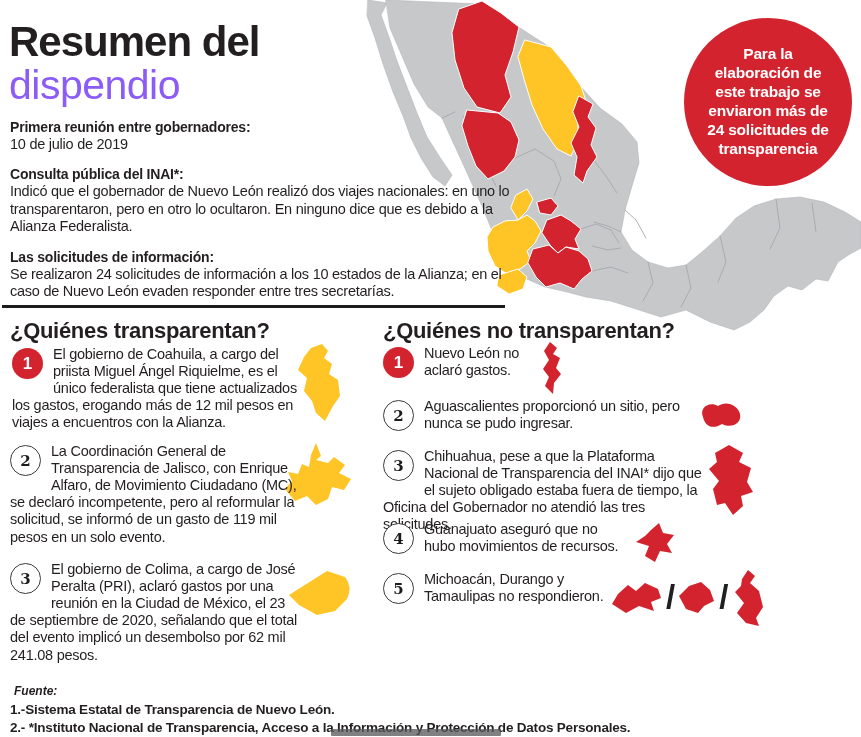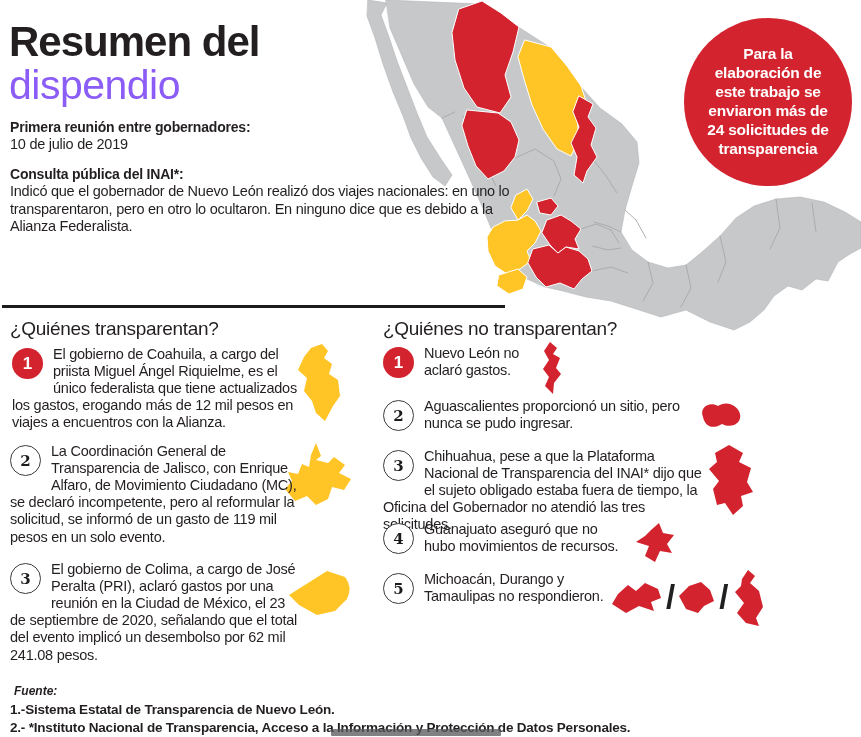--- a/index.html
+++ b/index.html
@@ -25,21 +25,21 @@
   .title{position:absolute;left:9px;top:20px;z-index:3;line-height:1.04;}
   .title .t1{font-size:42px;font-weight:800;letter-spacing:-1px;}
   .title .t2{font-size:41px;font-weight:400;letter-spacing:-0.5px;color:#8b5cf6;}
   .intro{position:absolute;left:10px;top:119px;width:505px;z-index:3;}
   .intro .blk{margin:0 0 13px 0;}
   .intro h3{margin:0;font-size:14px;font-weight:800;letter-spacing:-0.2px;}
   .intro p{margin:1px 0 0 0;font-size:14.5px;line-height:1.2;letter-spacing:-0.25px;}
   
   .divider{position:absolute;left:2px;top:305px;width:503px;height:2.5px;background:#1c1c1c;z-index:3;}
   
-  .col-header{position:absolute;z-index:3;font-size:19px;font-weight:400;letter-spacing:-0.3px;}
+  .col-header{position:absolute;z-index:3;font-size:22px;font-weight:700;letter-spacing:-0.3px;}
   #left-header{left:10px;top:318px;}
   #right-header{left:383px;top:318px;}
   .item{position:absolute;z-index:3;}
   .item p{margin:0;font-size:14.5px;line-height:1.18;letter-spacing:-0.25px;}
   .num{
     width:31px;height:31px;border-radius:50%;float:left;margin:2px 10px 2px 0;
     display:flex;align-items:center;justify-content:center;box-sizing:border-box;
   }
   .num.filled{background:var(--red);color:#fff;font-weight:800;font-size:17px;}
   .num.outline{
@@ -129,20 +129,24 @@
 
   <div class="intro">
     <div class="blk">
       <h3>Primera reunión entre gobernadores:</h3>
       <p>10 de julio de 2019</p>
     </div>
     <div class="blk">
       <h3>Consulta pública del INAI*:</h3>
       <p>Indicó que el gobernador de Nuevo León realizó dos viajes nacionales: en uno lo transparentaron, pero en otro lo ocultaron. En ninguno dice que es debido a la Alianza Federalista.</p>
     </div>
+    <div class="blk">
+      <h3>Las solicitudes de información:</h3>
+      <p>Se realizaron 24 solicitudes de información a los 10 estados de la Alianza; en el caso de Nuevo León evaden responder entre tres secretarías.</p>
+    </div>
   </div>
 
   <div class="divider"></div>
 
   <div class="col-header" id="left-header">¿Quiénes transparentan?</div>
   <div class="col-header" id="right-header">¿Quiénes no transparentan?</div>
 
   <div class="item" id="li1">
     <div class="num filled">1</div>
     <p>El gobierno de Coahuila, a cargo del priista Miguel Ángel Riquielme, es el único federalista que tiene actualizados los gastos, erogando más de 12 mil pesos en viajes a encuentros con la Alianza.</p>

